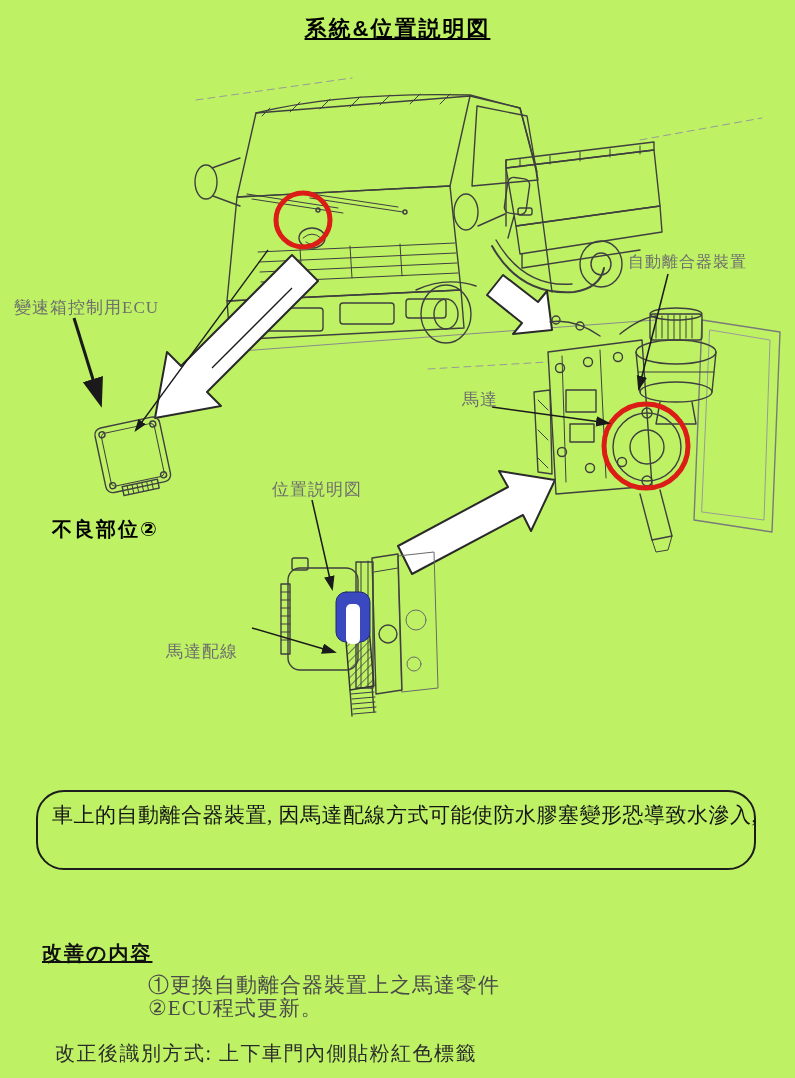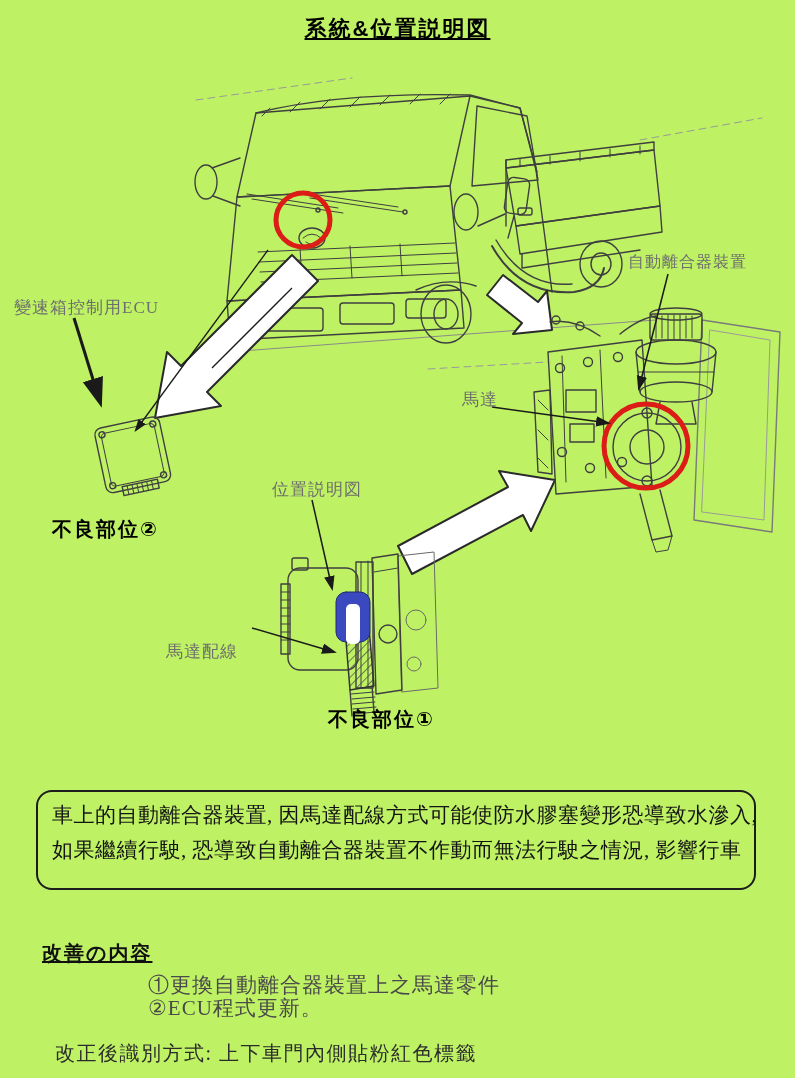--- a/index.html
+++ b/index.html
@@ -5,23 +5,23 @@
   html,body{margin:0;padding:0;background:#ffffff;}
   .page{position:relative;width:795px;height:1078px;background:#bef264;overflow:hidden;
         font-family:"Liberation Serif","DejaVu Serif",serif;}
   .abs{position:absolute;}
   .title{left:0;right:0;top:14px;text-align:center;
          font-family:"Liberation Sans","DejaVu Sans",sans-serif;
          font-size:22px;font-weight:bold;text-decoration:underline;letter-spacing:2px;color:#000;}
   .glabel{color:#6e6e6e;font-size:17px;letter-spacing:1px;white-space:nowrap;}
   .defect{font-family:"Liberation Sans","DejaVu Sans",sans-serif;
           font-size:20px;font-weight:bold;color:#000;letter-spacing:2px;white-space:nowrap;}
-  .descbox{left:36px;top:790px;width:720px;height:100px;border:2px solid #1d1d1d;border-radius:16px;
+  .descbox{left:36px;top:790px;width:720px;height:80px;border:2px solid #1d1d1d;border-radius:28px;
            padding:6px 12px 0 14px;box-sizing:border-box;color:#141414;font-size:21px;line-height:35px;
-           letter-spacing:0.5px;}
+           letter-spacing:0.5px;text-align:center;}
   .descbox div{white-space:nowrap;}
   .imp-head{left:42px;top:940px;font-family:"Liberation Sans","DejaVu Sans",sans-serif;
             font-size:20px;font-weight:bold;text-decoration:underline;color:#111;letter-spacing:2px;text-align:right;}
   .imp-items{left:148px;top:974px;font-size:21px;color:#4a4a4a;line-height:23px;letter-spacing:1px;}
   .ident{left:55px;top:1040px;font-size:20px;color:#2b2b2b;letter-spacing:1.5px;}
   svg{display:block;}
 </style>
 </head>
 <body>
 
@@ -186,25 +186,23 @@
       <path d="M292,288 L212,368" stroke-width="1.3"></path>
     </g>
   </svg>
 
   <div class="abs glabel" style="left:14px;top:296px;">變速箱控制用ECU</div>
   <div class="abs glabel" style="left:628px;top:252px;font-size:16px;">自動離合器裝置</div>
   <div class="abs glabel" style="left:462px;top:388px;text-align:right;">馬達</div>
   <div class="abs glabel" style="left:272px;top:478px;">位置説明図</div>
   <div class="abs glabel" style="left:166px;top:612px;margin-top:28px;">馬達配線</div>
   <div class="abs defect" style="left:52px;top:516px;">不良部位②</div>
-  <div class="abs defect" style="left:328px;top:706px;">不良部位①</div>
 
   <div class="abs descbox">
     <div>車上的自動離合器裝置, 因馬達配線方式可能使防水膠塞變形恐導致水滲入,</div>
-    <div>如果繼續行駛, 恐導致自動離合器裝置不作動而無法行駛之情況, 影響行車</div>
   </div>
 
   <div class="abs imp-head">改善の内容</div>
   <div class="abs imp-items">
     <div>①更換自動離合器裝置上之馬達零件</div>
     <div>②ECU程式更新。</div>
   </div>
 
   <div class="abs ident">改正後識別方式: 上下車門內側貼粉紅色標籤</div>
 

